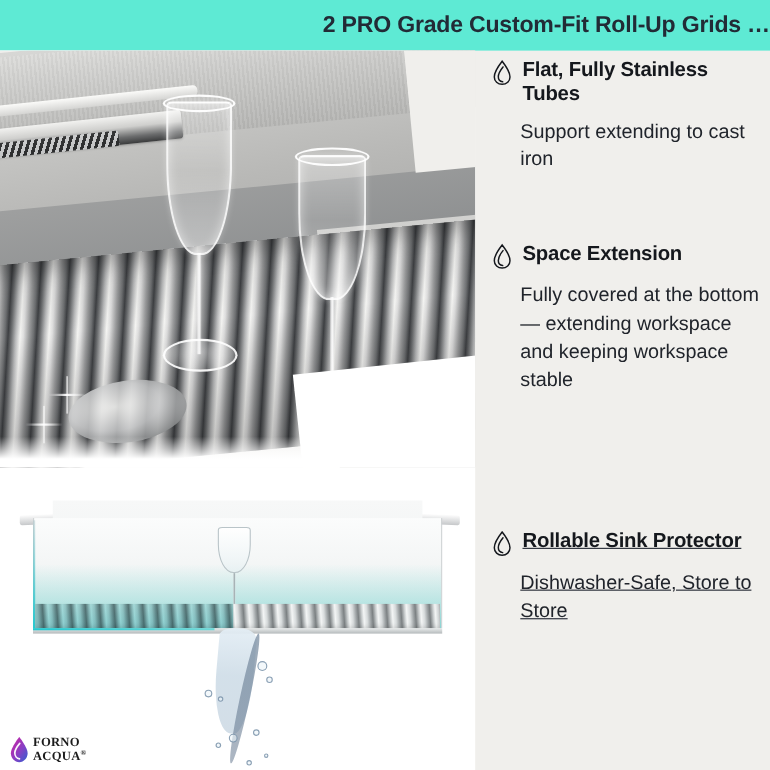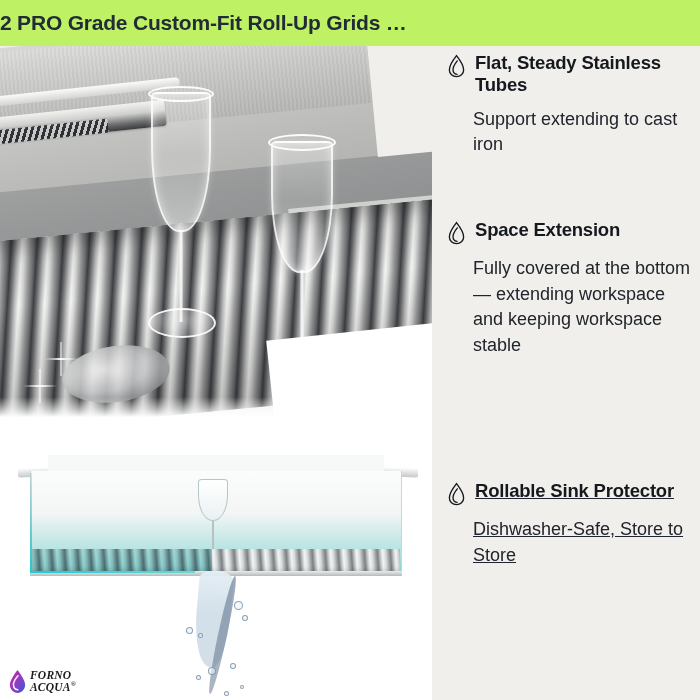--- a/index.html
+++ b/index.html
@@ -9,32 +9,32 @@
     font-family:"Liberation Sans", sans-serif;
     color:#1f2430;
     overflow:hidden;
     position:relative;
   }
   .page { position:relative; width:700px; height:700px; background:#f0efec; }
 
   
   .title-bar {
     position:absolute; left:0; top:0; width:700px; height:46px;
-    display:flex; align-items:center; justify-content:flex-start;
-    background:#bef264;
+    display:flex; align-items:center; justify-content:flex-end;
+    background:#5eead4;
   }
   .title-text {
     font-size:21px; font-weight:bold; letter-spacing:-0.2px;
     color:#222b36; white-space:nowrap;
   }
 
   
   .media-col {
     position:absolute; left:0; top:46px; width:432px; height:654px;
-    background:#ffffff; overflow:hidden;font-style:italic;
+    background:#ffffff; overflow:hidden;
   }
 
   
   .photo-top {
     position:absolute; left:0; top:0; width:432px; height:379px;
     overflow:hidden; background:#ffffff;
   }
   .pt-sky {
     position:absolute; inset:0;
     background:linear-gradient(160deg,#efeeec 0%,#e9e8e6 22%,#efeeec 45%,#f4f3f1 100%);
@@ -379,21 +379,21 @@
   </div>
 
   <div class="features">
 
     <div class="feature" style="top:6px;">
       <div class="f-head">
         <svg class="drop-icon" viewBox="0 0 24 30" aria-hidden="true">
           <path d="M12 2 C12 2 3 13.5 3 20 C3 25 7 28.5 12 28.5 C17 28.5 21 25 21 20 C21 13.5 12 2 12 2 Z" fill="none" stroke="#15181d" stroke-width="1.7"></path>
           <path d="M13 8.5 C9.5 12.8 7.6 16.6 7.6 19.8 C7.6 23 9.8 25.2 12.6 25.6" fill="none" stroke="#15181d" stroke-width="1.7" stroke-linecap="round"></path>
         </svg>
-        <div class="f-title">Flat, Steady Stainless Tubes</div>
+        <div class="f-title">Flat, Fully Stainless Tubes</div>
       </div>
       <div class="f-body">Support extending to cast iron</div>
     </div>
 
     <div class="feature" style="top:159px;margin-top:14px;">
       <div class="f-head">
         <svg class="drop-icon" viewBox="0 0 24 30" aria-hidden="true">
           <path d="M12 2 C12 2 3 13.5 3 20 C3 25 7 28.5 12 28.5 C17 28.5 21 25 21 20 C21 13.5 12 2 12 2 Z" fill="none" stroke="#15181d" stroke-width="1.7"></path>
           <path d="M13 8.5 C9.5 12.8 7.6 16.6 7.6 19.8 C7.6 23 9.8 25.2 12.6 25.6" fill="none" stroke="#15181d" stroke-width="1.7" stroke-linecap="round"></path>
         </svg>

